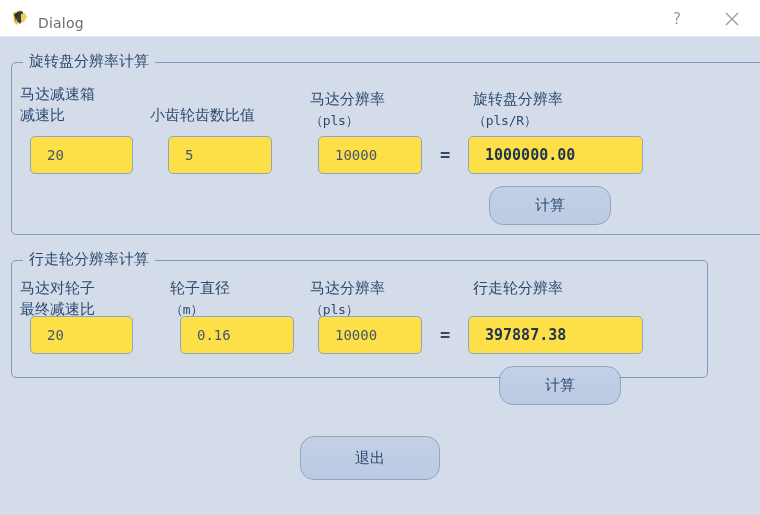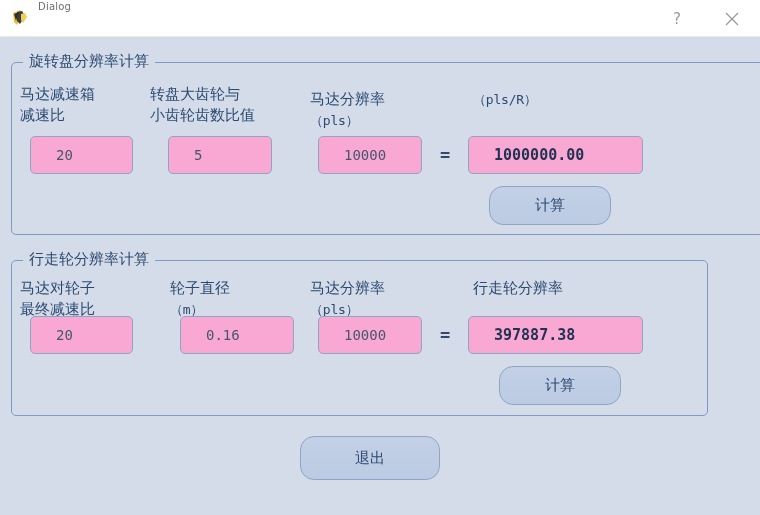--- a/index.html
+++ b/index.html
@@ -24,22 +24,22 @@
     border-bottom: 1px solid #e8eaee;
     box-sizing: border-box;
   }
   .title-icon {
     position: absolute;
     left: 11px; top: 9px;
     width: 19px; height: 19px;
   }
   .title-text {
     position: absolute;
-    left: 38px; top: 1px;
-    font-size: 10px;
+    left: 38px; top: 15px;
+    font-size: 14px;
     color: #6d6d6d;
     font-family: "DejaVu Sans", sans-serif;
     letter-spacing: .2px;
   }
   .title-btn {
     position: absolute;
     top: 6px;
     width: 26px; height: 26px;
     color: #9a9a9a;
     font-size: 16px;
@@ -53,21 +53,21 @@
 
   
   .groupbox {
     position: absolute;
     border: 1px solid #7f9bc4;
     border-radius: 5px;
     box-sizing: border-box;
     background: transparent;
   }
   .group1 { left: 11px; top: 62px; width: 760px; height: 173px; }
-  .group2 { left: 11px; top: 260px; width: 697px; height: 156px; }
+  .group2 { left: 11px; top: 260px; width: 697px; height: 118px; }
 
   .group-title {
     position: absolute;
     top: -11px;
     left: 11px;
     padding: 0 6px;
     background: #d4dcea;
     font-size: 15px;
     color: #2c4a70;
     white-space: nowrap;
@@ -86,28 +86,28 @@
   .fieldlabel .unit {
     font-family: "DejaVu Sans Mono", monospace;
     font-size: 13px;
     display: block;
     letter-spacing: -0.2px;
   }
 
   
   .textinput {
     position: absolute;
-    background: #f9a8d4;
+    background: #fde047;
     border: 1px solid #8ea5c6;
     border-radius: 5px;
     box-sizing: border-box;
     font-family: "DejaVu Sans Mono", monospace;
     font-size: 14px;
     color: #46566b;
-    padding: 0 25px;
+    padding: 0 16px;
     line-height: 36px;
     height: 38px;
     white-space: nowrap;
     overflow: hidden;
   }
   .textinput.result {
     font-weight: bold;
     color: #1f3350;
     font-size: 15px;
   }
@@ -161,28 +161,29 @@
 
 <div class="groupbox group1">
   <span class="group-title">旋转盘分辨率计算</span>
 </div>
 
 <div class="fieldlabel" style="left:20px; top:84px; width:124px;">
   <span>马达减速箱</span><br>
   <span>减速比</span>
 </div>
 <div class="fieldlabel" style="left:150px; top:84px; width:140px;">
-  <span>转盘大齿轮与</span><br>
+  <br>
   <span>小齿轮齿数比值</span>
 </div>
 <div class="fieldlabel" style="left:310px; top:89px; width:120px;">
   <span>马达分辨率</span>
   <span class="unit">（pls）</span>
 </div>
 <div class="fieldlabel" style="left:473px; top:89px; width:166px;">
+  <span>旋转盘分辨率</span>
   <span class="unit">（pls/R）</span>
 </div>
 
 <div class="textinput" style="left:30px; top:136px; width:103px;">20</div>
 <div class="textinput" style="left:168px; top:136px; width:104px;">5</div>
 <div class="textinput" style="left:318px; top:136px; width:104px;">10000</div>
 <span class="eqsign" style="left:440px; top:145px;">=</span>
 <div class="textinput result" style="left:468px; top:136px; width:175px;">1000000.00</div>
 
 <div class="btn calc1">计算</div>

